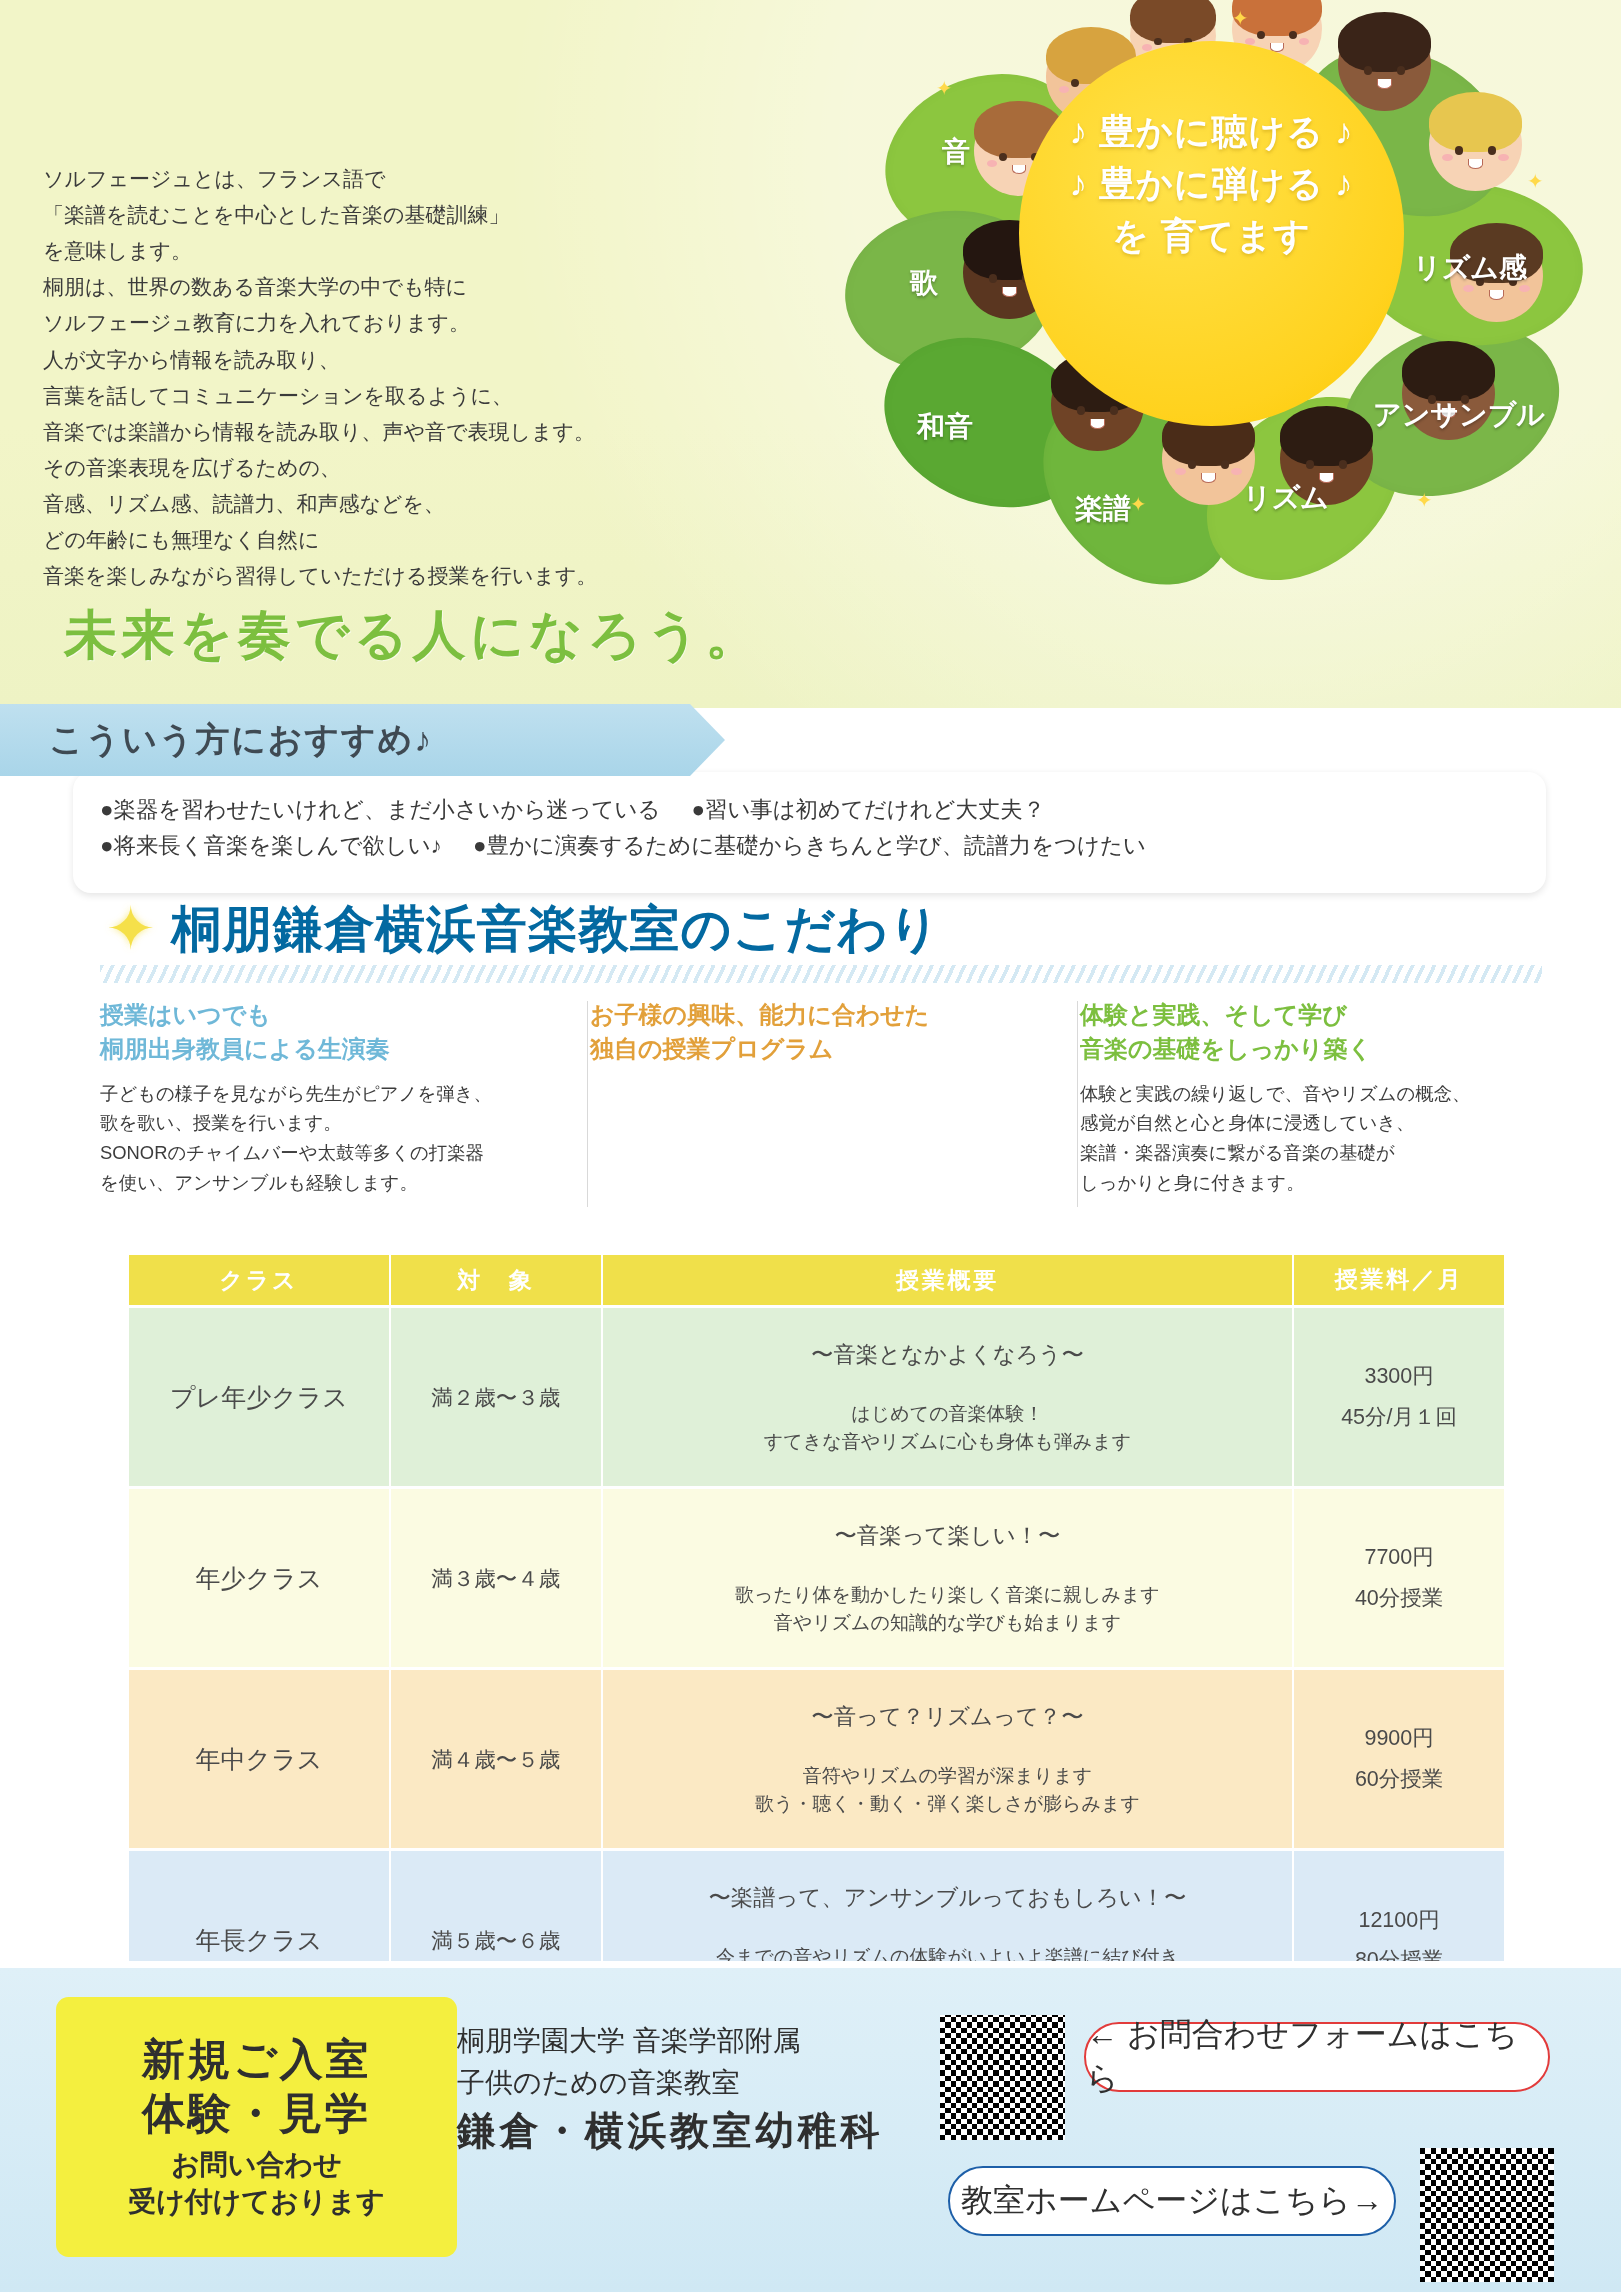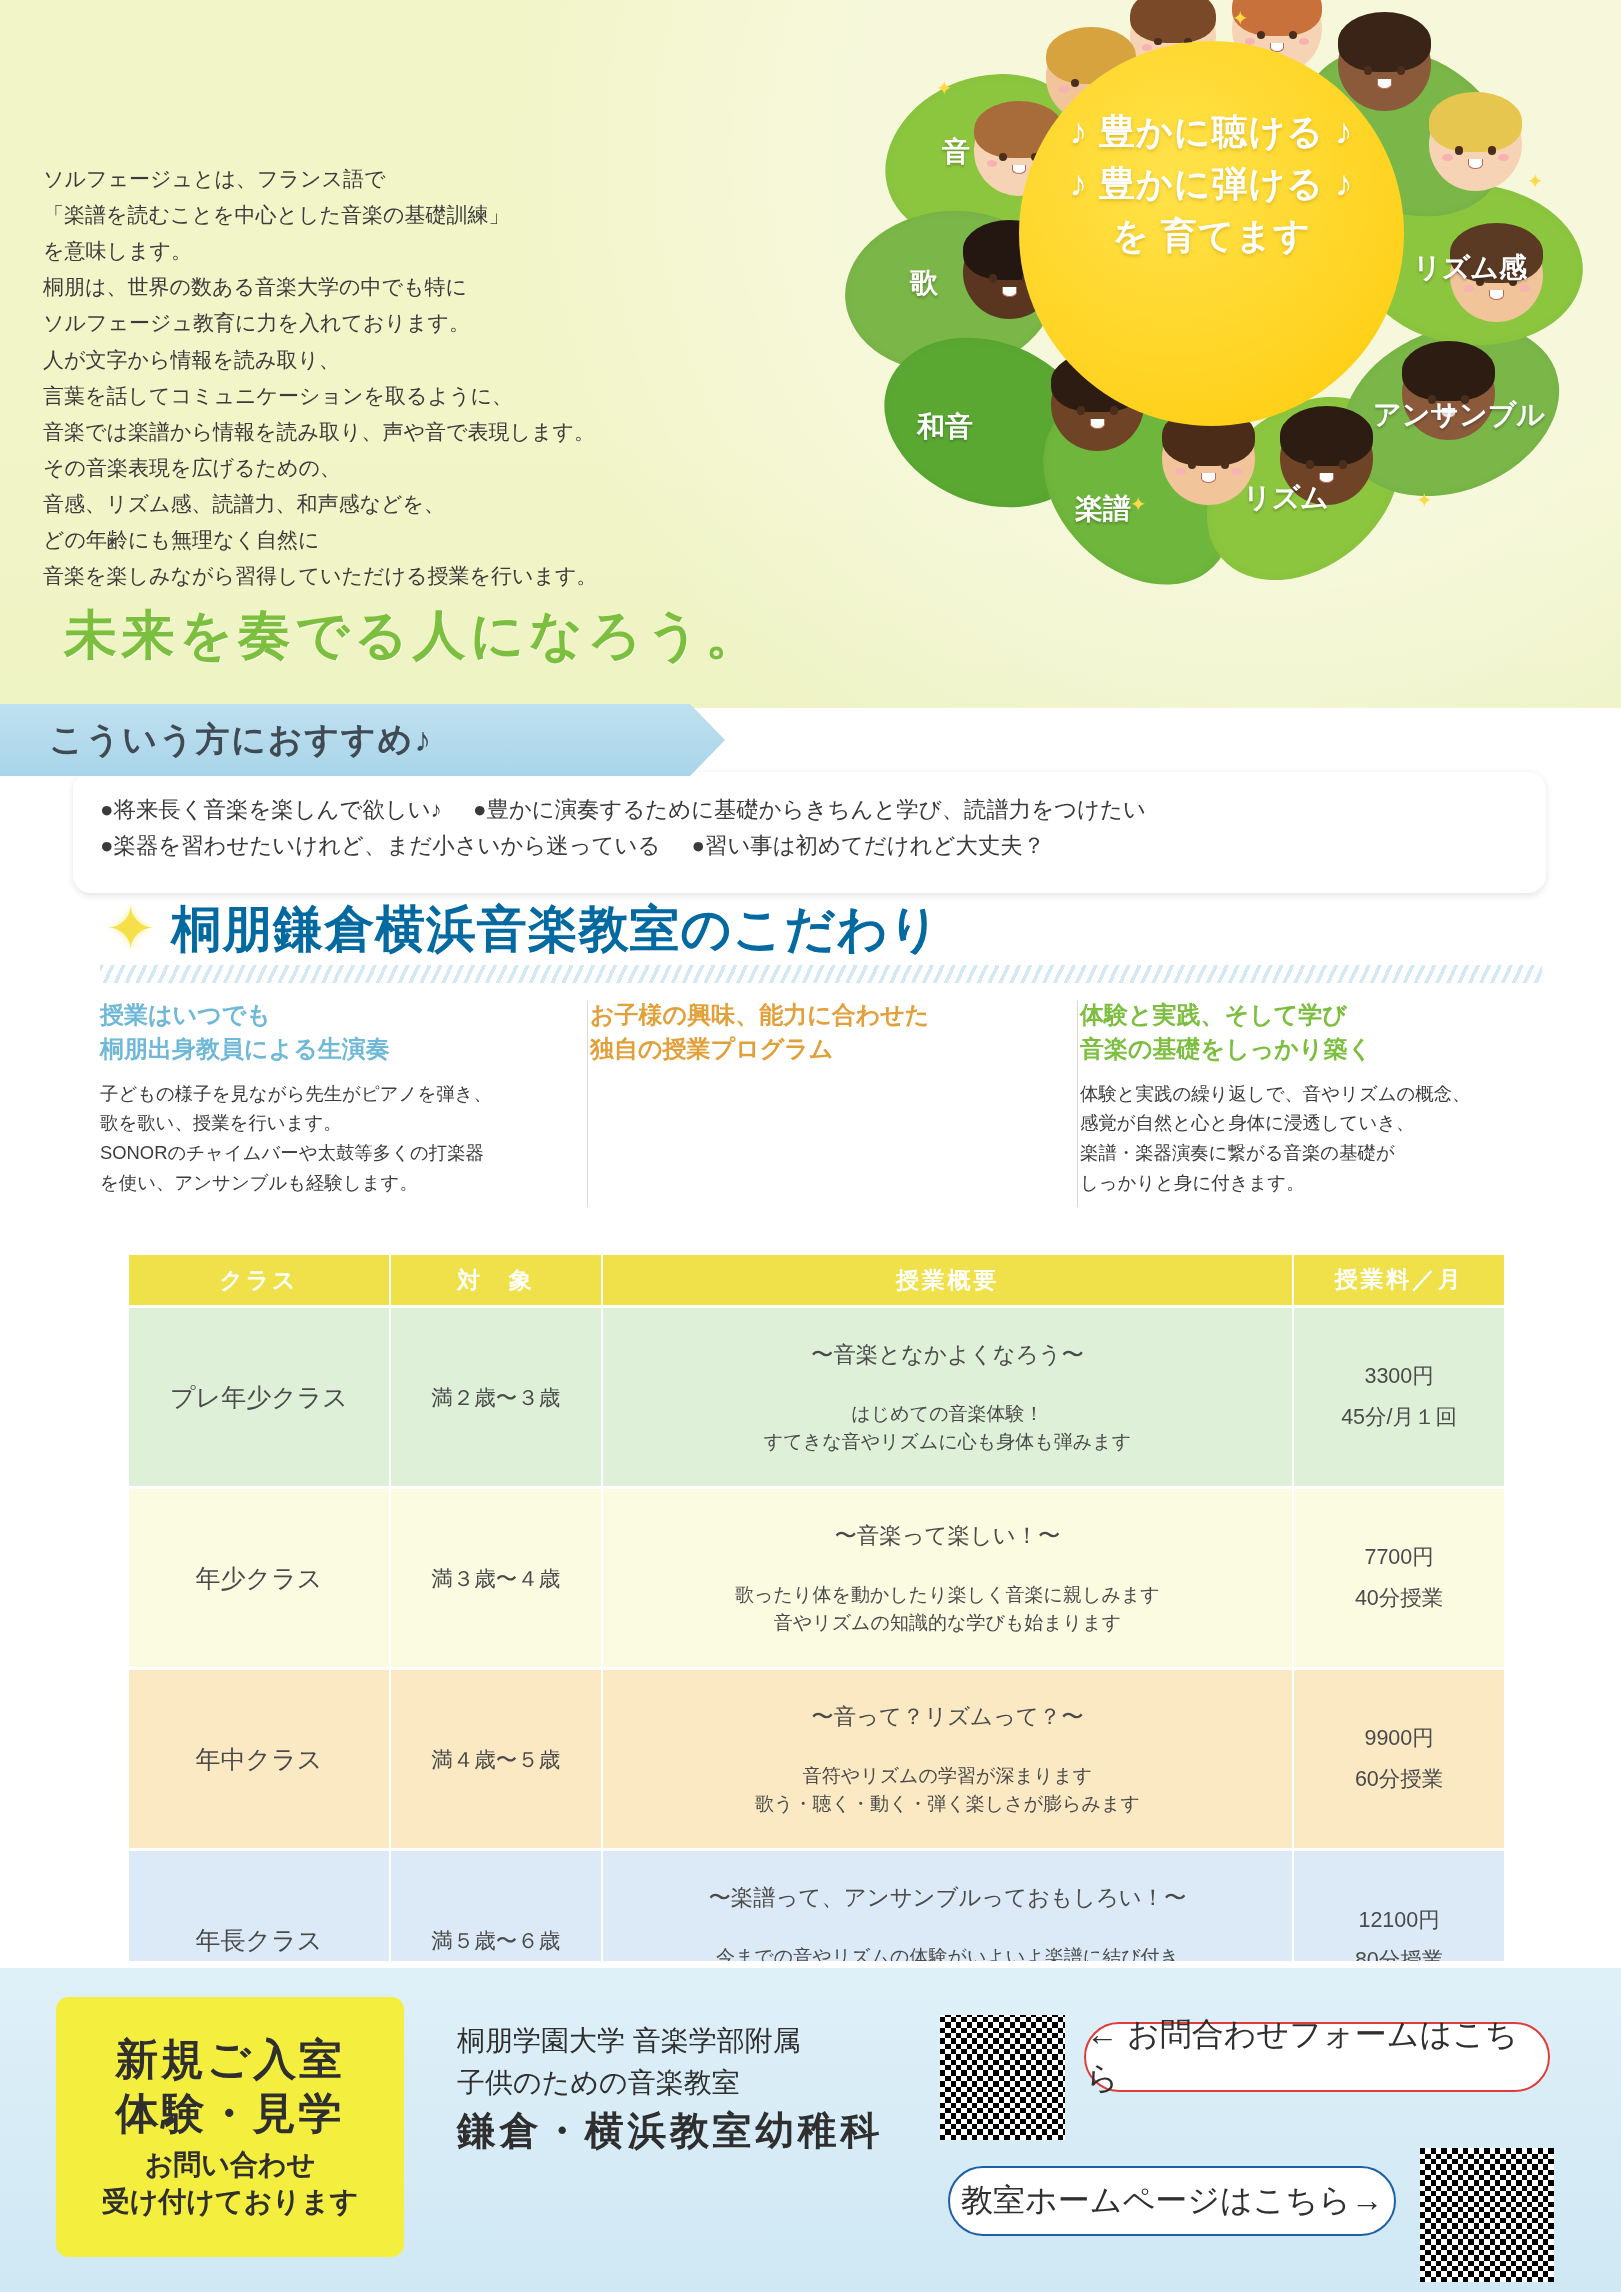--- a/index.html
+++ b/index.html
@@ -142,21 +142,21 @@
   tr.r4 td{ background:#f8dde6; }
   tr.r0 td, tr.r1 td, tr.r2 td, tr.r3 td, tr.r4 td{ height:133px; }
 
   
   .footer{
     position:absolute; left:0; top:1961px; width:1621px; height:331px;
     background: linear-gradient(180deg,#dff0f8 0%, #cfe8f4 100%);
     border-top: 7.2px solid #fff;
   }
   .footer-badge{
-    position:absolute; left:56px; top:1997px; width:348px; height:260px;
+    position:absolute; left:56px; top:1997px; width:401px; height:260px;
     background:#f4ef3f; border-radius:12.5px;
     display:flex; flex-direction:column; align-items:center; justify-content:center;
     text-align:center; color:#2f2f2f;
   }
   .footer-badge .l1{ font-size:43px; font-weight:bold; letter-spacing:2.7px; line-height:1.25;}
   .footer-badge .l2{ font-size:28px; font-weight:bold; line-height:1.35; margin-top:5.4px;}
   .footer-name{
     position:absolute; left:457px; top:2020px; width:502px; color:#2f2f2f;
   }
   .footer-name .n1{ font-size:28px; line-height:1.5; white-space:pre-line;}
@@ -325,28 +325,28 @@
     <div class="sparkle" style="left:319px; top:502px;">✦</div>
   </div>
 </div>
 
 <div class="ribbon-blue">
   <span>こういう方におすすめ♪</span>
 </div>
 
 <div class="rec-box">
   <div class="rec-line">
+    <span>●楽器を習わせたいけれど、まだ小さいから迷っている</span>
+    &nbsp;&nbsp;&nbsp;
+    <span>●習い事は初めてだけれど大丈夫？</span>
+  </div>
+  <div class="rec-line">
     <span>●将来長く音楽を楽しんで欲しい♪</span>
     &nbsp;&nbsp;&nbsp;
     <span>●豊かに演奏するために基礎からきちんと学び、読譜力をつけたい</span>
-  </div>
-  <div class="rec-line">
-    <span>●楽器を習わせたいけれど、まだ小さいから迷っている</span>
-    &nbsp;&nbsp;&nbsp;
-    <span>●習い事は初めてだけれど大丈夫？</span>
   </div>
 </div>
 
 <div class="kodawari-head">
   <span class="star">✦</span>
   <span class="kodawari-title">桐朋鎌倉横浜音楽教室のこだわり</span>
 </div>
 <div class="hatch"></div>
 
 <div class="vline" style="left:587px;"></div>

